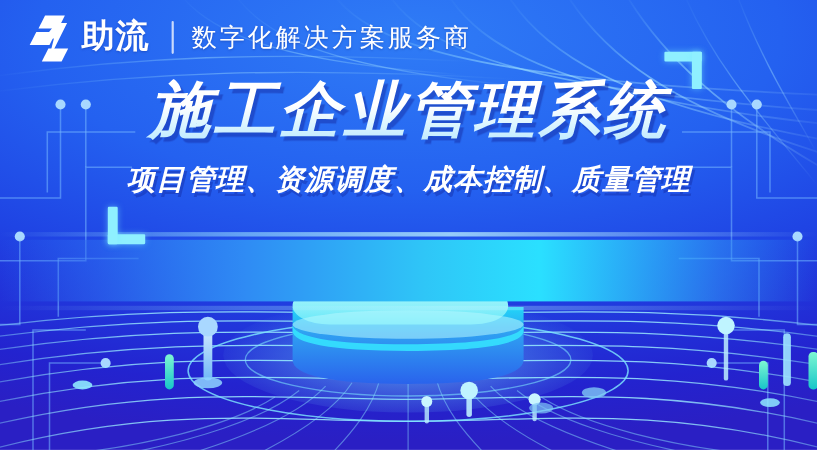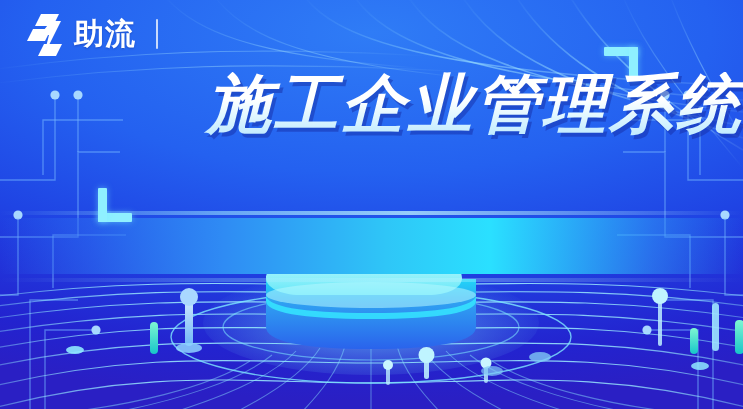--- a/index.html
+++ b/index.html
@@ -43,22 +43,22 @@
     box-shadow:0 0 6px rgba(120,235,255,.55);}
   .bracket.tr{right:105px;top:47px;width:34px;height:34px;}
   .bracket.tr i.h{left:0;top:0;width:34px;height:9px;}
   .bracket.tr i.v{right:0;top:0;width:9px;height:34px;}
   .bracket.bl{left:98px;top:188px;width:34px;height:34px;}
   .bracket.bl i.h{left:0;bottom:0;width:34px;height:9px;}
   .bracket.bl i.v{left:0;top:0;width:9px;height:34px;}
 
   
   .headline{
-    position:absolute;left:0;right:0;top:72px;text-align:right;z-index:11;
-    font-size:64px;font-weight:700;font-style:italic;
+    position:absolute;left:0;right:0;top:72px;text-align:center;z-index:11;
+    font-size:56px;font-weight:700;font-style:italic;
     letter-spacing:3px;line-height:1;
     background:linear-gradient(180deg,#ffffff 0%,#ffffff 42%,#dff6ff 70%,#bfeaff 100%);
     -webkit-background-clip:text;background-clip:text;color:transparent;
     -webkit-text-fill-color:transparent;
     filter:drop-shadow(3px 4px 0 rgba(20,40,160,.45));
   }
   .subtitle{
     position:absolute;left:0;right:0;top:150px;text-align:center;z-index:11;
     font-size:26px;font-weight:700;font-style:italic;letter-spacing:1px;
     color:#ffffff;line-height:1;
@@ -172,32 +172,34 @@
           <polygon points="19,3 37,3 31,15 13,15"></polygon>
           <polygon points="11,18 29,18 23,30 5,30"></polygon>
           <polygon points="22,33 40,33 34,45 16,45"></polygon>
         </g>
         <polygon points="33,8 41,8 27,42 30,20 22,20" fill="#2f7cf6" opacity=".0"></polygon>
         <polygon points="29,10 39,10 22,44 27,24 18,24" fill="#ffffff"></polygon>
       </svg>
     </span>
     <span class="logo-text">助流</span>
     <span class="logo-div"></span>
+    <span class="logo-tag">数字化解决方案服务商</span>
   </div>
 
   <div class="bracket tr">
     <i class="h"></i>
       <i class="v"></i>
   </div>
   <div class="bracket bl">
     <i class="h"></i>
       <i class="v"></i>
   </div>
 
   <div class="headline">施工企业管理系统</div>
+  <div class="subtitle">项目管理、资源调度、成本控制、质量管理</div>
 
   <div class="band"></div>
 
   <div class="scene">
     <svg viewBox="0 0 743 160" preserveAspectRatio="none">
       <defs>
         <linearGradient id="cloudTop" x1="0" y1="0" x2="0" y2="1">
           <stop offset="0%" stop-color="#ddfdff"></stop>
           <stop offset="60%" stop-color="#9ef4fb"></stop>
           <stop offset="100%" stop-color="#62e6f8"></stop>

